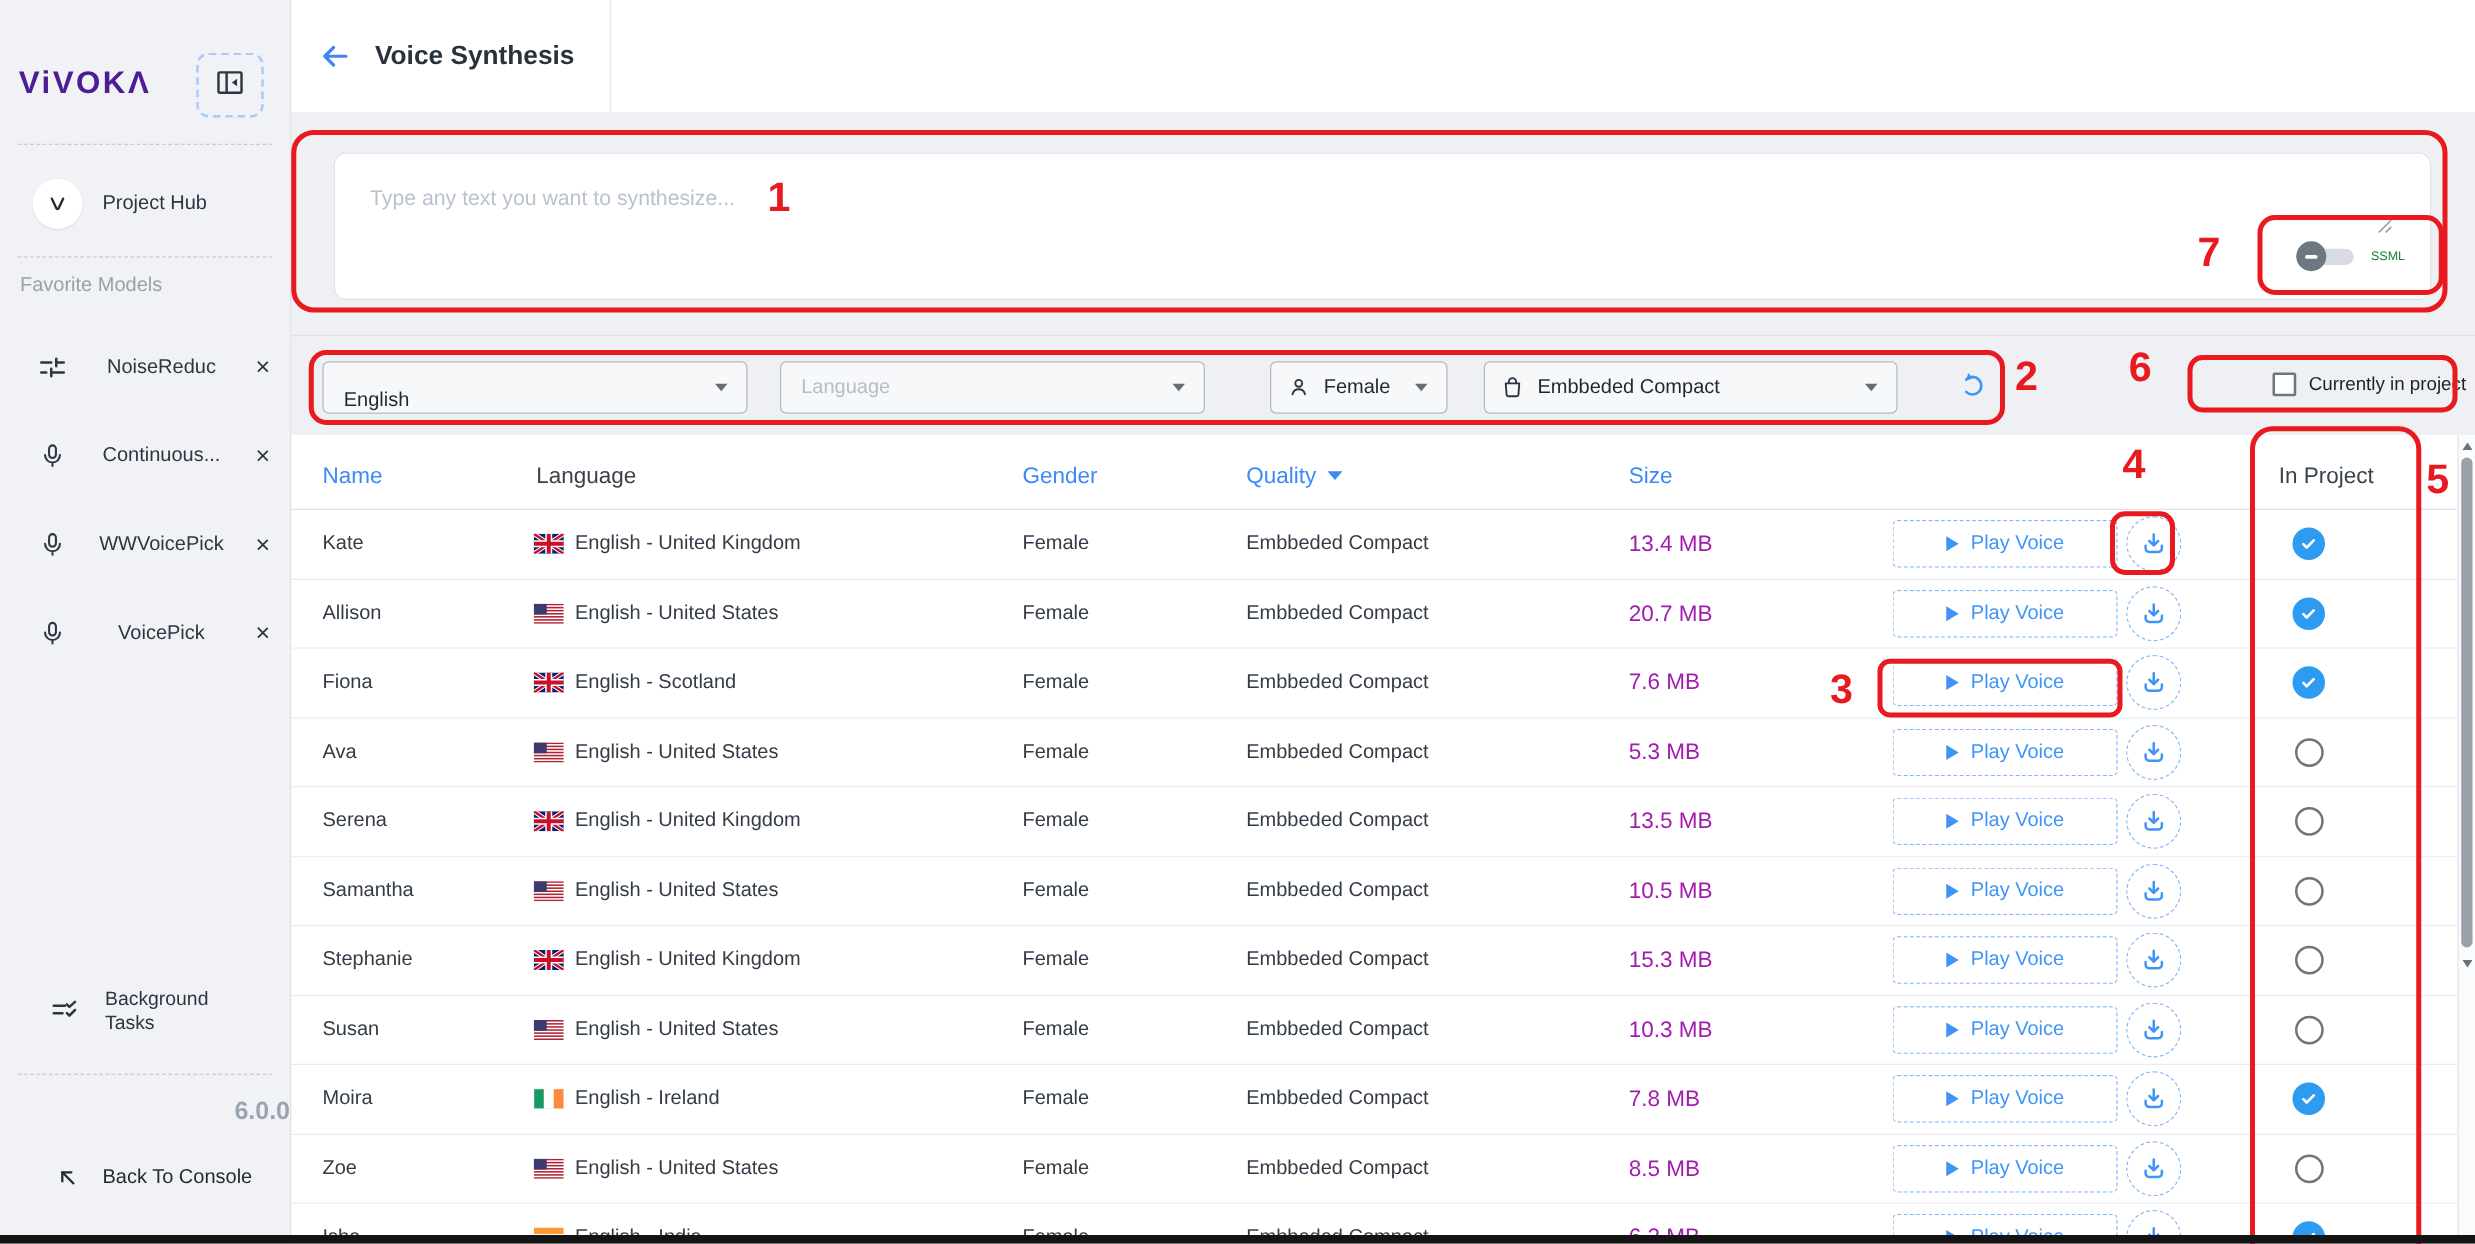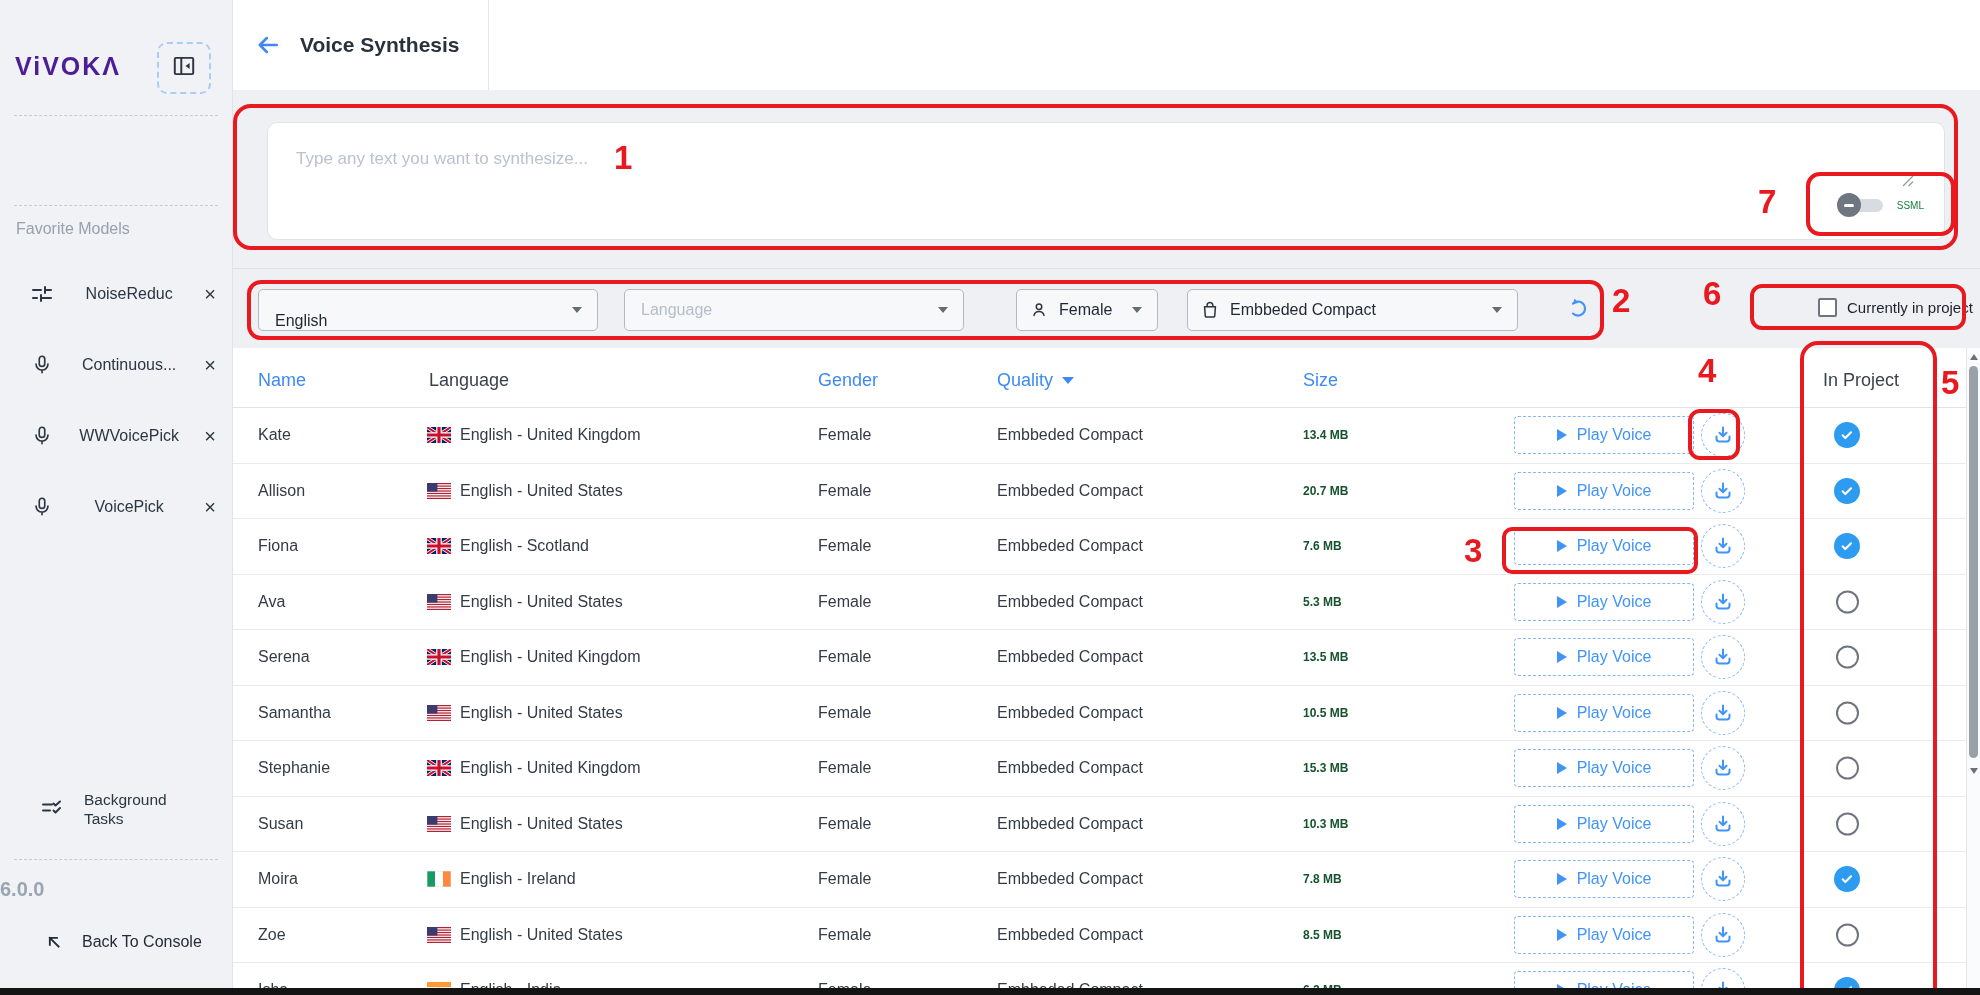--- a/index.html
+++ b/index.html
@@ -19,21 +19,21 @@
   .hub-label{margin-left:16px;font-size:16px;font-weight:500;color:#2b3642;}
   .fav-label{position:absolute;left:16px;top:220px;font-size:16px;color:#97a1ad;}
   #fav-list{position:absolute;left:0;top:258px;width:100%;}
   .fav-item{height:71px;display:flex;align-items:center;padding:0 16px 0 30px;cursor:pointer;}
   .fav-icon{width:24px;display:flex;justify-content:center;}
   .fav-name{flex:1;text-align:center;font-size:16px;font-weight:500;color:#2b3642;}
   .fav-close{font-size:20px;color:#2b3642;line-height:1;cursor:pointer;}
   .bg-tasks{position:absolute;left:0;top:790px;width:100%;display:flex;align-items:center;cursor:pointer;}
   .bg-tasks .txt{margin-left:20px;width:110px;font-size:15.5px;font-weight:500;color:#2b3642;line-height:19px;}
   .bg-tasks .ic{margin-left:40px;display:flex;}
-  .version{position:absolute;left:0;top:878px;width:232px;text-align:left;font-size:20px;font-weight:700;color:#9aa5b1;}
+  .version{position:absolute;left:0;top:878px;width:232px;text-align:right;font-size:20px;font-weight:700;color:#9aa5b1;}
   .back-console{position:absolute;left:0;top:932px;width:100%;display:flex;align-items:center;cursor:pointer;}
   .back-console .ic{margin-left:44px;display:flex;}
   .back-console .txt{margin-left:18px;font-size:16px;font-weight:500;color:#222b36;}
 
   
   .app-header{position:absolute;left:232px;top:0;width:1748px;height:90px;background:#fff;
            border-bottom:1px solid #e4e7ec;z-index:1;}
   .header-tab{position:absolute;left:0;top:0;width:256px;height:90px;border-right:1px solid #e4e7ec;
            display:flex;align-items:center;}
   .back-arrow{margin-left:22px;display:flex;cursor:pointer;}
@@ -83,21 +83,21 @@
   .th-size{left:1071px;} .th-inproject{left:1591px;}
   .sort-down{width:0;height:0;border-left:6px solid transparent;border-right:6px solid transparent;
          border-top:7px solid #3d8af7;margin-left:9px;}
   .row{position:relative;height:55.5px;border-bottom:1px solid #e9ebef;box-sizing:border-box;background:#fff;}
   .cell{position:absolute;top:50%;transform:translateY(-50%);}
   .c-name{left:26px;font-size:16px;color:#333b46;}
   .c-flag{left:195px;width:24px;height:16px;display:flex;}
   .c-lang{left:228px;font-size:16px;color:#333b46;white-space:nowrap;}
   .c-gender{left:586px;font-size:16px;color:#333b46;}
   .c-quality{left:765px;font-size:16px;color:#333b46;}
-  .c-size{left:1071px;font-size:12px;font-weight:700;color:#14532d;}
+  .c-size{left:1071px;font-size:18px;font-weight:400;color:#a21caf;}
   .play-btn{left:1282px;width:180px;height:38px;border:1.5px dashed #85b7f8;border-radius:4px;background:#fff;
          display:flex;align-items:center;justify-content:center;gap:10px;cursor:pointer;box-sizing:border-box;}
   .play-tri{width:0;height:0;border-left:10px solid #4094f7;border-top:6px solid transparent;border-bottom:6px solid transparent;}
   .play-label{font-size:16px;color:#4094f7;}
   .dl-btn{left:1469px;width:44px;height:44px;border:1.5px dashed #85b7f8;border-radius:50%;background:#fff;
          display:flex;align-items:center;justify-content:center;cursor:pointer;box-sizing:border-box;}
   .status{left:1602px;width:26px;height:26px;border-radius:50%;display:flex;align-items:center;justify-content:center;box-sizing:border-box;}
   .status.checked{background:#2d9bf0;}
   .status.unchecked{width:23px;height:23px;left:1604px;border:2.5px solid #6f757e;background:#fff;}
 
@@ -131,20 +131,28 @@
 <div class="sidebar">
   <div class="logo">ViVOKΛ</div>
   <div class="collapse-btn">
     <span><svg width="26" height="26" viewBox="0 0 24 24" fill="none" stroke="#2b3642" stroke-width="1.8">
           <rect x="3.5" y="4.5" width="17" height="15" rx="1"></rect>
           <path d="M9.5 4.5v15"></path>
           <path d="M17.2 9.3L13.4 12l3.8 2.7z" fill="#2b3642" stroke="none"></path>
         </svg></span>
   </div>
   <div class="sb-divider" style="top:115px"></div>
+  <div class="hub-item">
+    <span class="hub-circle">
+        <svg width="22" height="22" viewBox="0 0 24 24" fill="none" stroke="#23262b" stroke-width="2" stroke-linecap="round">
+          <path d="M7 7.5l4 8.5a1.1 1.1 0 0 0 2 0l4-8.5"></path>
+        </svg>
+      </span>
+    <span class="hub-label">Project Hub</span>
+  </div>
   <div class="sb-divider" style="top:205px"></div>
   <div class="fav-label">Favorite Models</div>
   <div id="fav-list">
   <div class="fav-item">
     <span class="fav-icon">
           <svg width="24" height="24" viewBox="0 0 24 24" fill="none" stroke="#2b3642" stroke-width="2" stroke-linecap="round">
             <path d="M3 8h8M15 8h6M15 5v6M3 16h4M11 16h10M11 13v6"></path>
           </svg>
         </span>
     <span class="fav-name">NoiseReduc</span>

